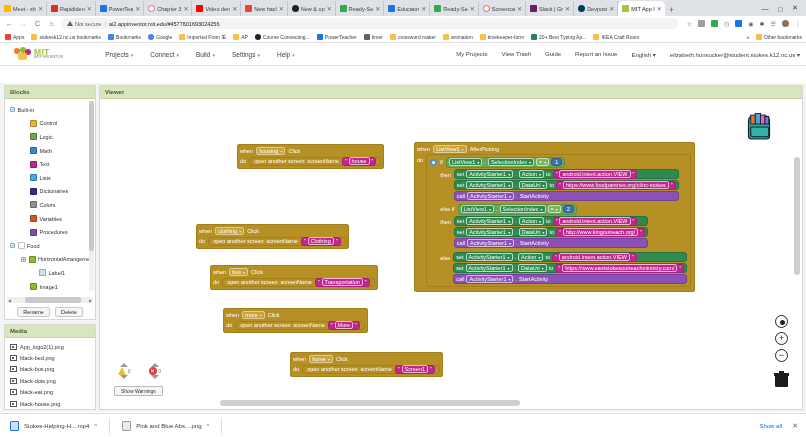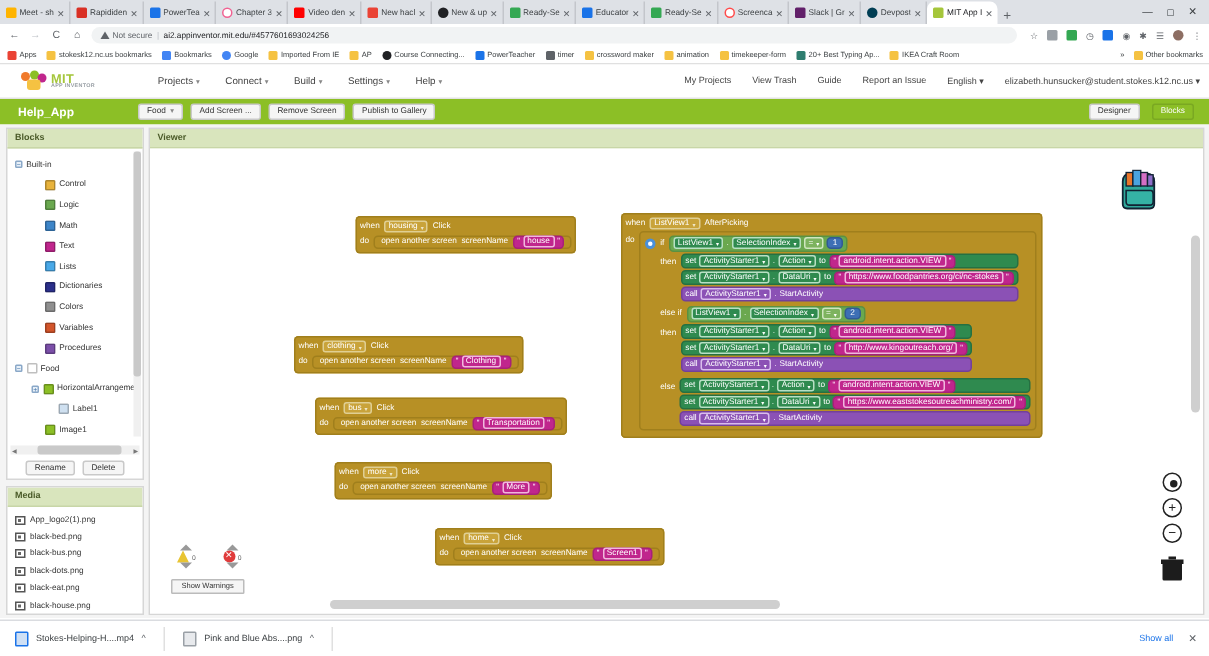--- a/index.html
+++ b/index.html
@@ -483,34 +483,20 @@
     <div class="ai-right">
       <span class="mi">My Projects</span>
       <span class="mi">View Trash</span>
       <span class="mi">Guide</span>
       <span class="mi">Report an Issue</span>
       <span class="mi"><span>English</span> <span class="caret">▾</span></span>
       <span class="mi"><span>elizabeth.hunsucker@student.stokes.k12.nc.us</span> <span class="caret">▾</span></span>
     </div>
   </div>
 
-  <div class="ai-greenbar">
-    <div class="proj-title">Help_App</div>
-    <div class="gbtn">
-        <span>Food</span>
-        <span class="caret">▾</span>
-      </div>
-    <div class="gbtn">Add Screen ...</div>
-    <div class="gbtn">Remove Screen</div>
-    <div class="gbtn">Publish to Gallery</div>
-    <div class="gbar-right">
-      <div class="gbtn">Designer</div>
-      <div class="gbtn sel">Blocks</div>
-    </div>
-  </div>
 
   <div class="ws">
 
     <div class="blocks-panel">
       <div class="panel-header">Blocks</div>
       <div class="tree">
         <div class="trow ind1">
             <span class="texp">−</span>
             <span>Built-in</span>
           </div>

